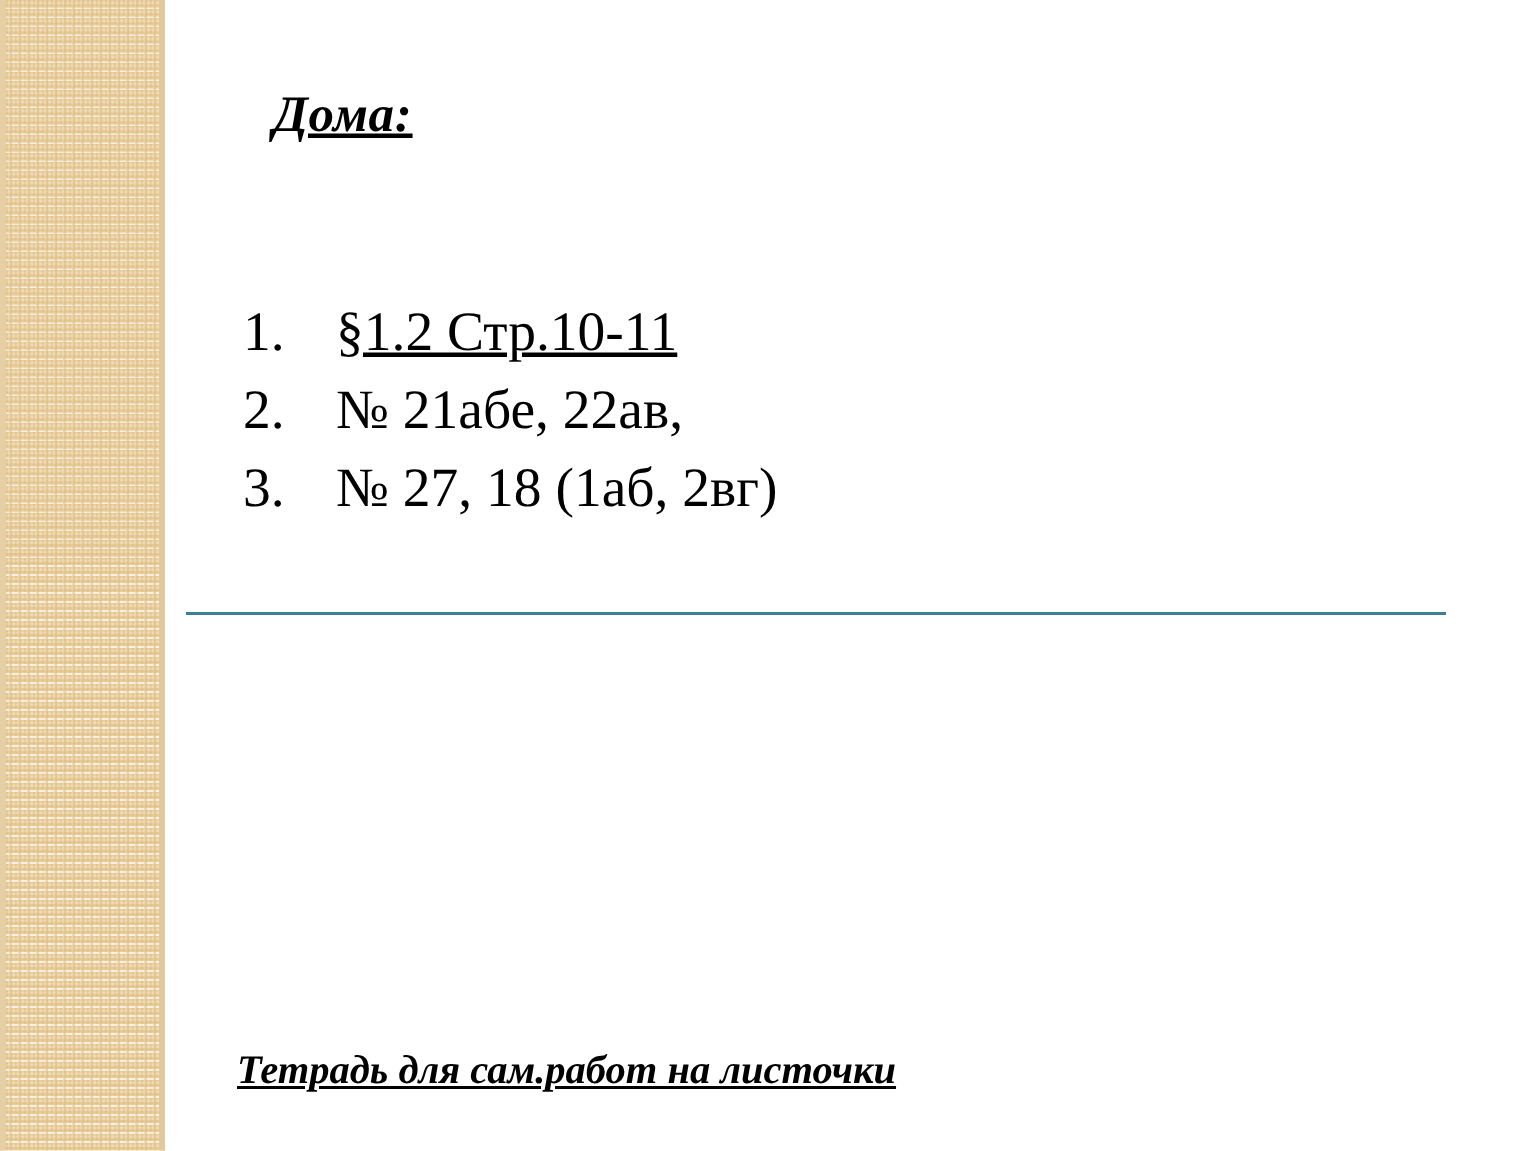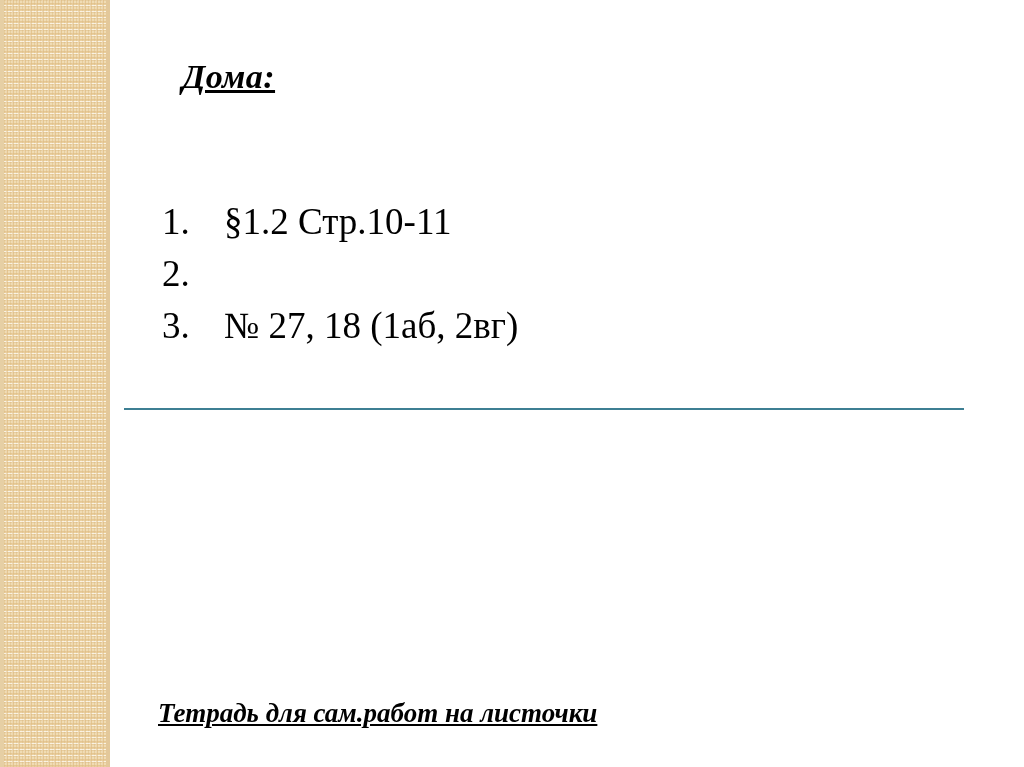--- a/index.html
+++ b/index.html
@@ -94,20 +94,21 @@
     white-space: nowrap;
   }
   .item-num {
     display: inline-block;
     width: 62px;
     flex: 0 0 62px;
     text-align: left;
     font-size: 37px;
   }
   .item-text.underlined {
+    text-decoration: underline;
   }
 
   .divider {
     position: absolute;
     left: 14px;
     top: 408px;
     width: 840px;
     height: 2px;
     background: #3d7f93;
   }
@@ -139,20 +140,21 @@
 
     <div class="heading">Дома:</div>
 
     <ul class="list">
       <li class="list-item">
         <span class="item-num">1.</span>
         <span class="item-text underlined">§1.2 Стр.10-11</span>
       </li>
       <li class="list-item">
         <span class="item-num">2.</span>
+        <span class="item-text">№ 21абе, 22ав,</span>
       </li>
       <li class="list-item">
         <span class="item-num">3.</span>
         <span class="item-text">№ 27, 18 (1аб, 2вг)</span>
       </li>
     </ul>
 
     <div class="divider"></div>
 
     <div class="footer-note">Тетрадь для сам.работ на листочки</div>

